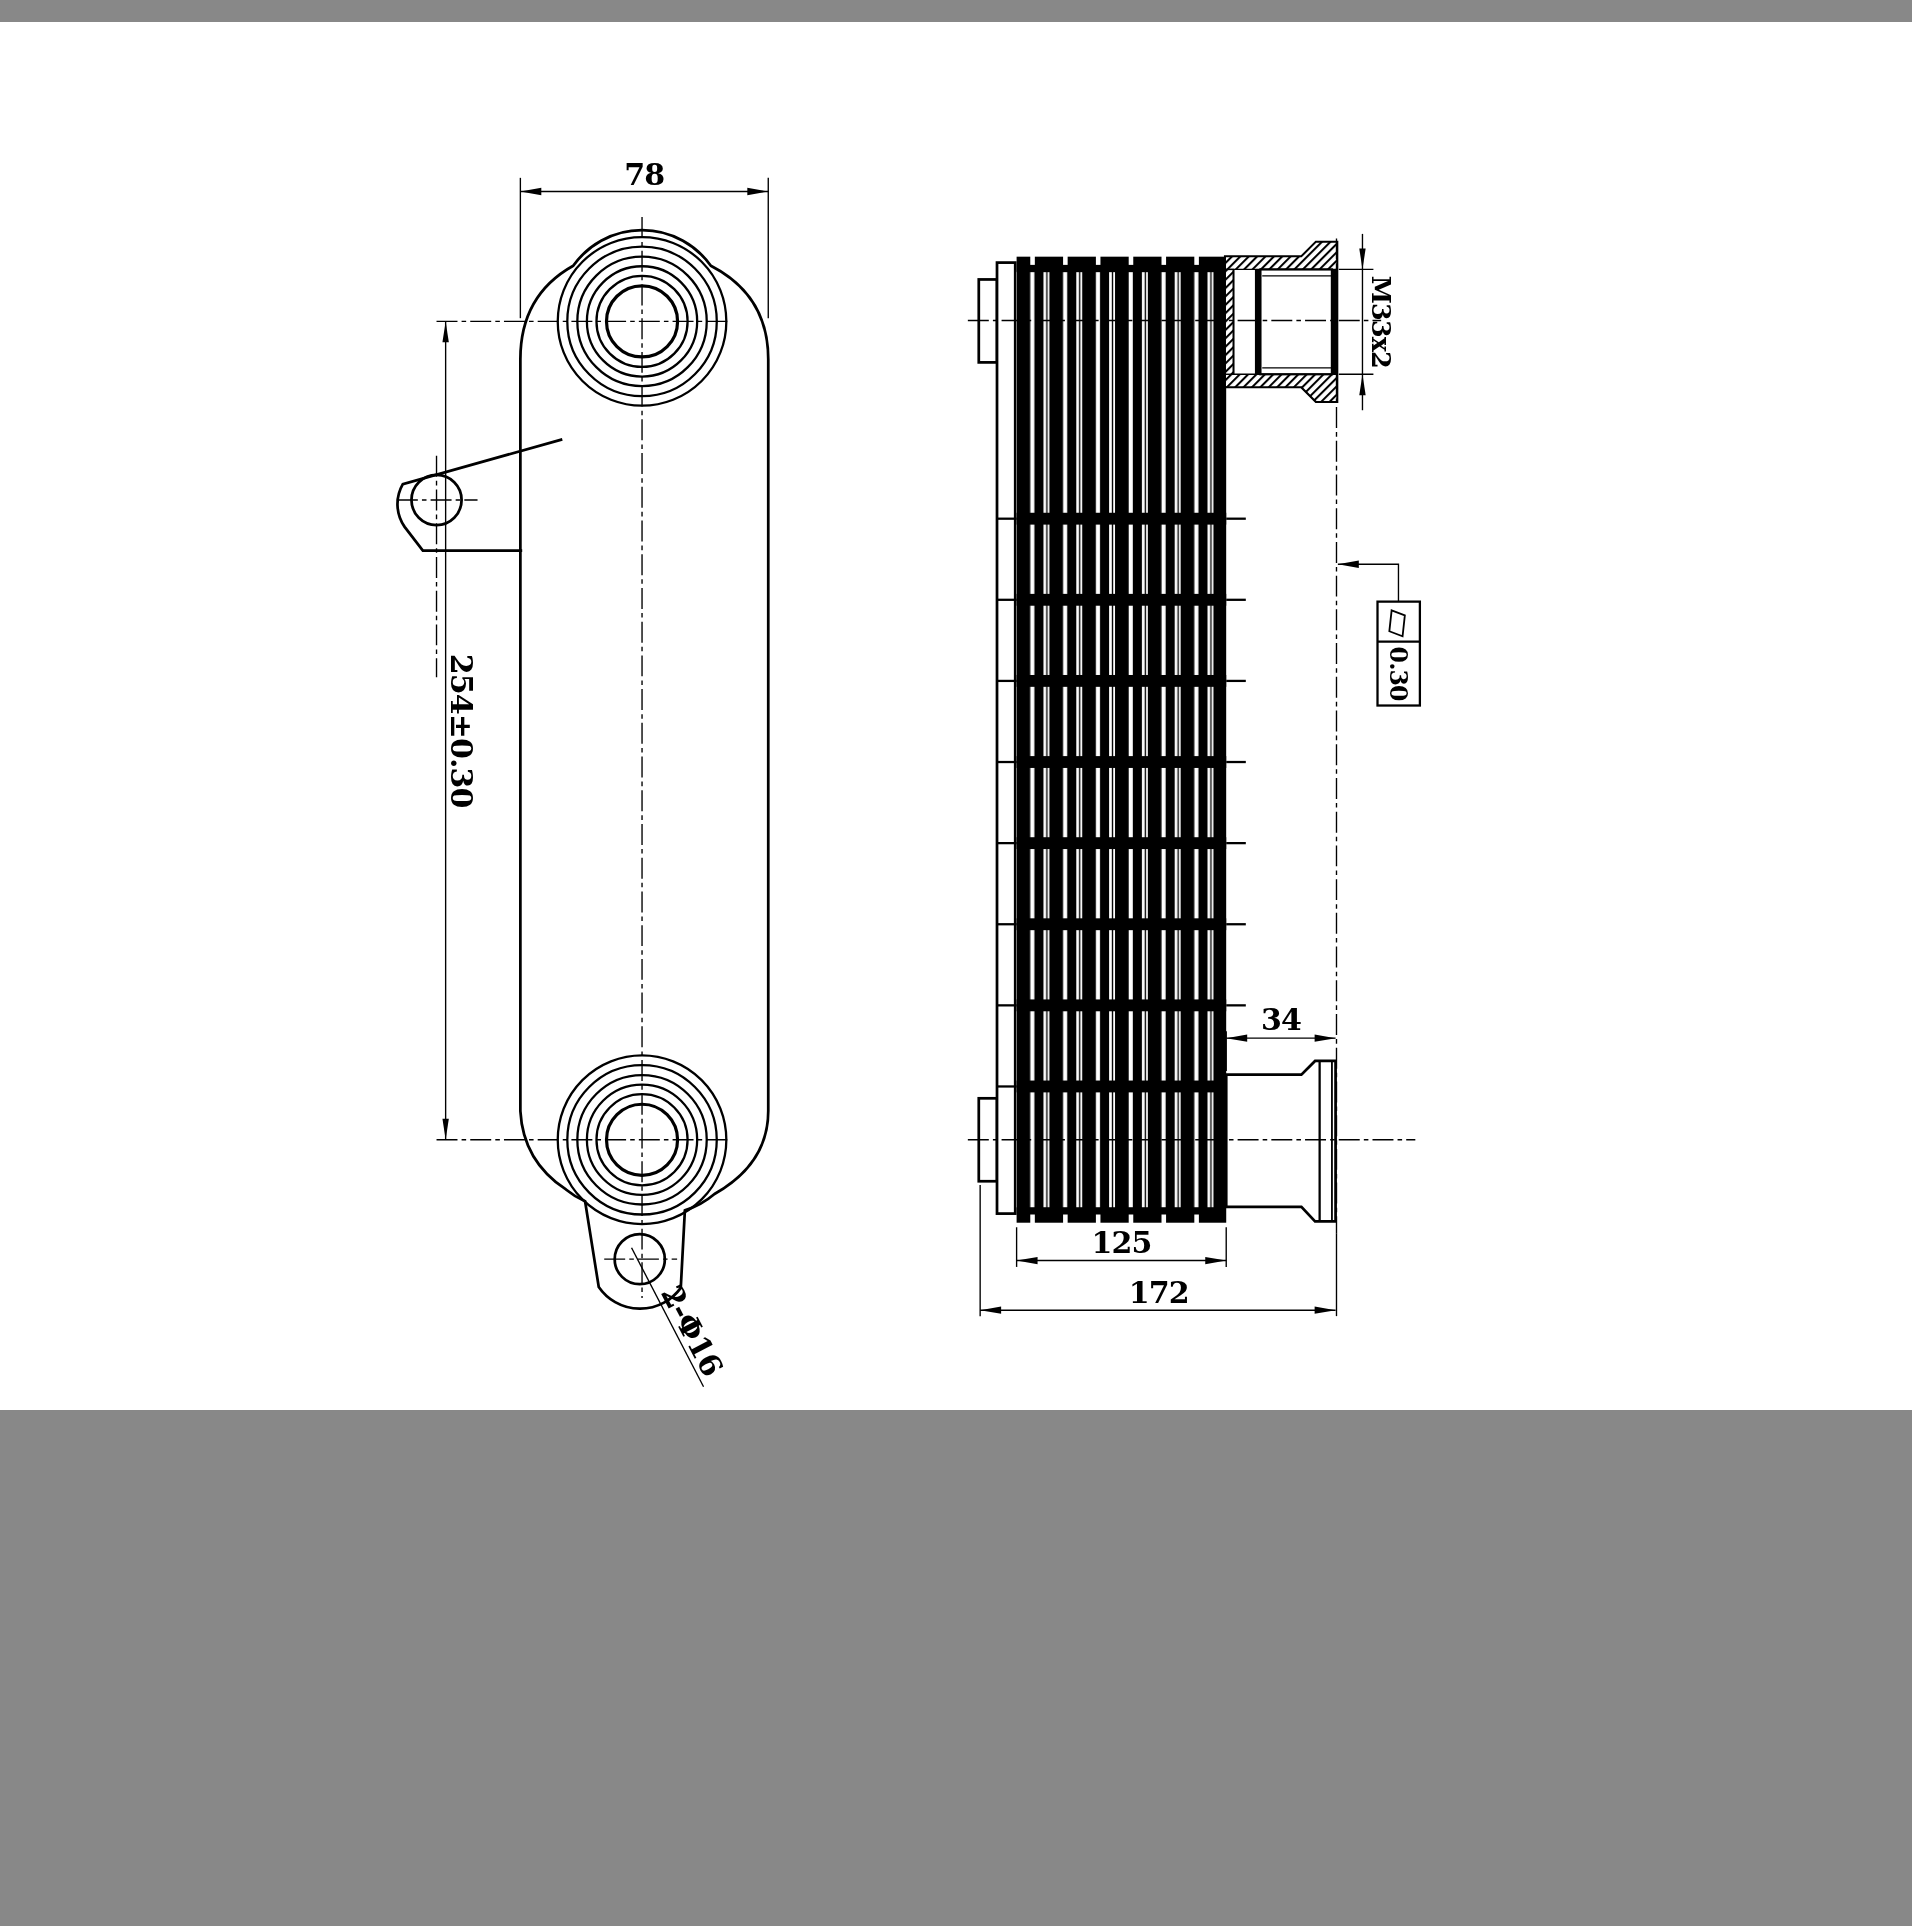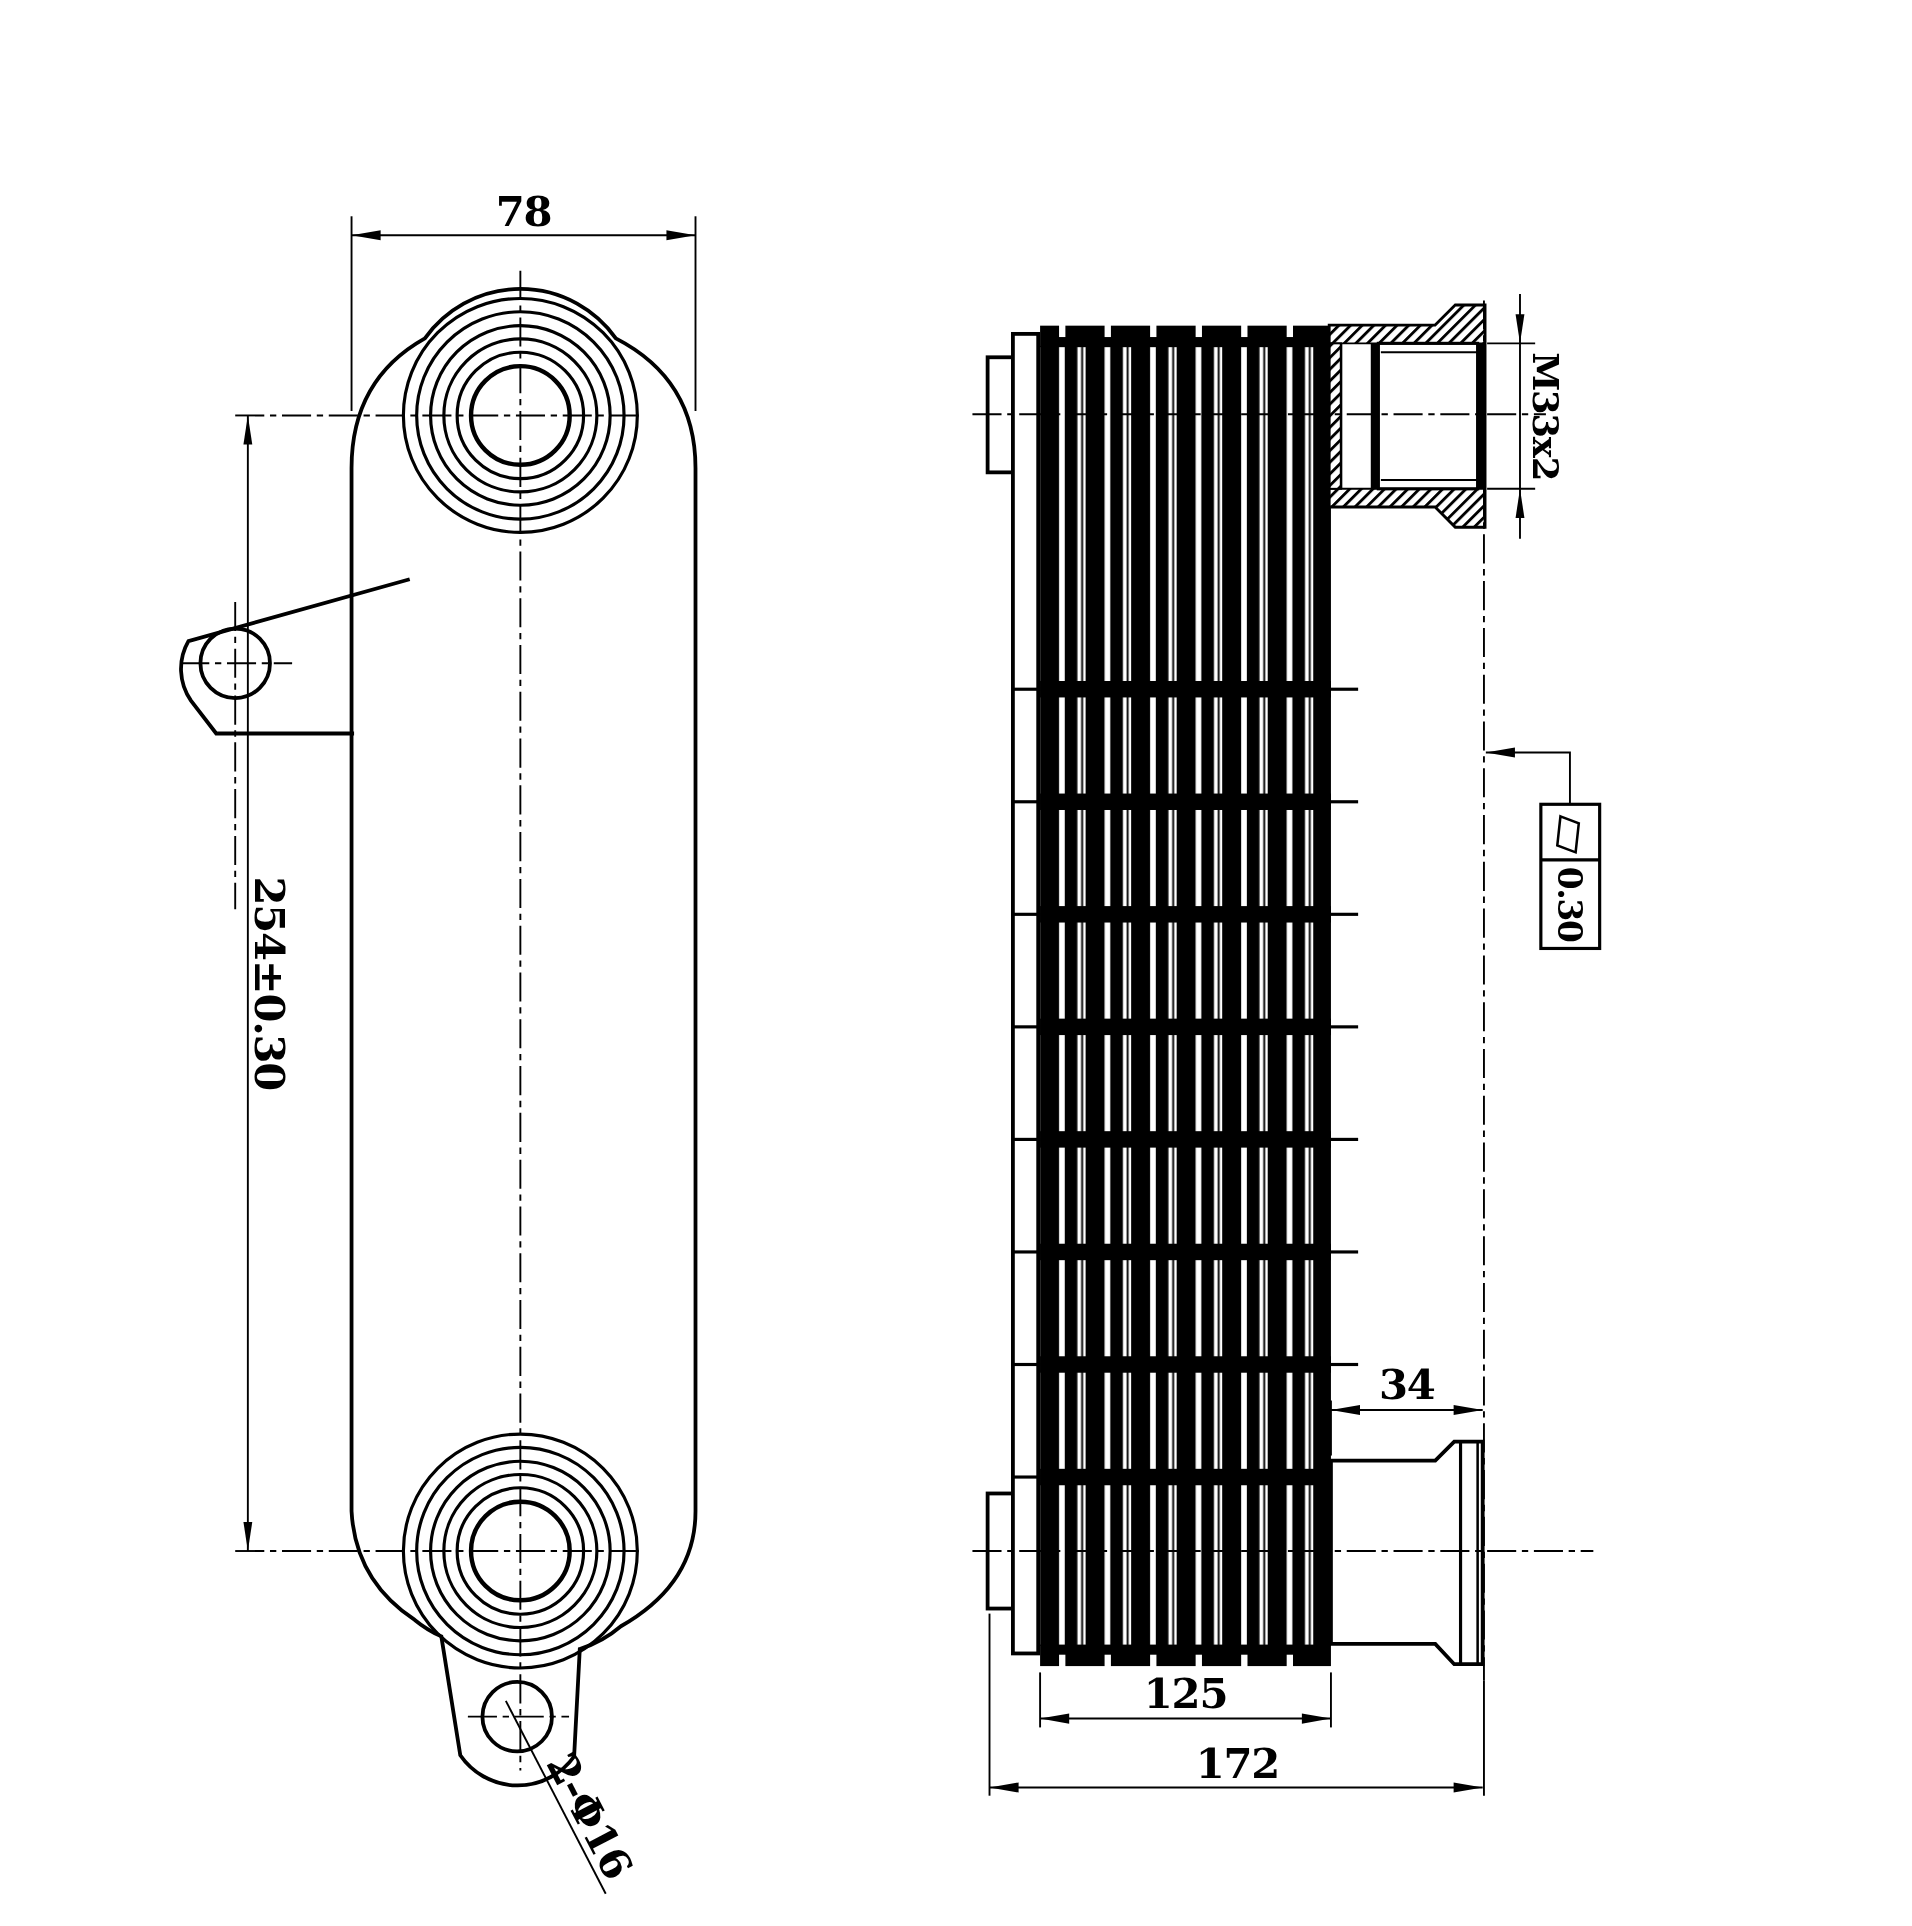--- a/index.html
+++ b/index.html
@@ -1,20 +1,21 @@
 <!DOCTYPE html>
 <html style="font-size:10px"><head>
 <meta charset="utf-8">
 <style>
   html,body{margin:0;padding:0;background:#888;}
   .sheet{
     position:relative;
-    width:1912px;height:1926px;
+    width:1912px;height:1388px;
     background:#ffffff;
     font-family:"DejaVu Serif","Liberation Serif",serif;
+    margin-top:22px;
   }
   svg{display:block;width:100%;height:100%;}
   text{
     font-family:"DejaVu Serif","Liberation Serif",serif;
     font-weight:bold;
     fill:#000;
   }
   .dim{font-size:66px;letter-spacing:-2px;}
   .dim-sm{font-size:56px;letter-spacing:-2px;}
   .dim-box{font-size:52px;letter-spacing:-2px;}

